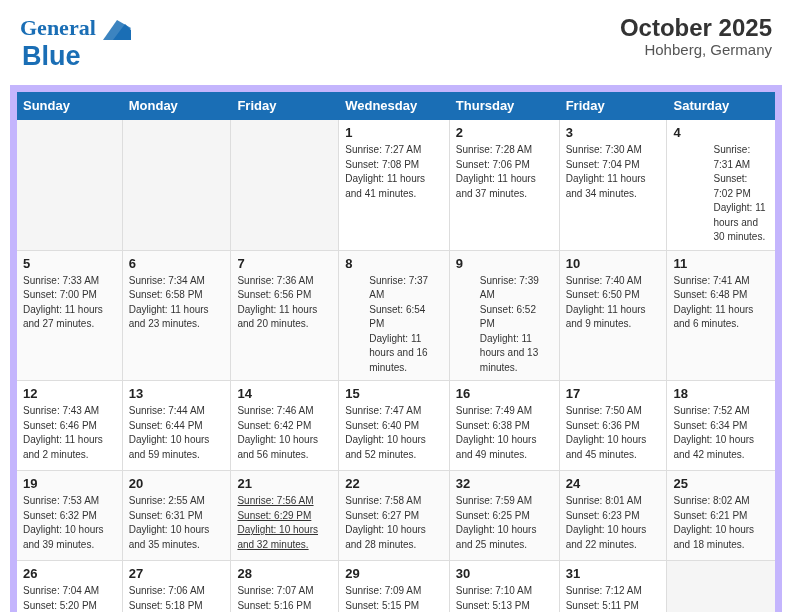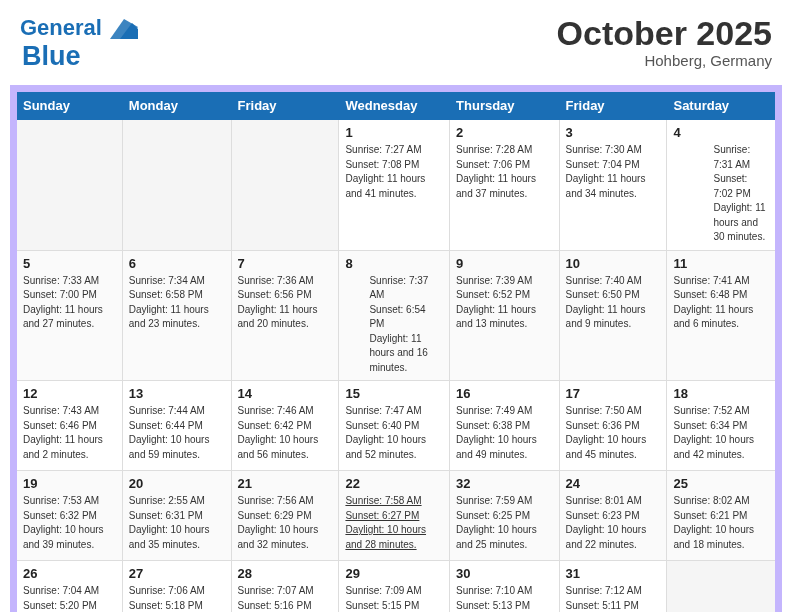--- a/index.html
+++ b/index.html
@@ -18,26 +18,27 @@
       padding: 5px 10px;
     }
     .logo {
       display: flex;
       flex-direction: column;
       align-items: flex-start;
     }
     .logo-row {
       display: flex;
       align-items: flex-end;
+      font-family: Liberation Serif, serif;
     }
     .title-block {
       text-align: right;
     }
     .month-title {
-      font-size: 34px;
+      font-size: 24px;
       font-weight: bold;
       color: #333;
       line-height: 1.1;
     }
     .location {
       font-size: 15px;
       color: #555;
     }
     .calendar {
       width: 100%;
@@ -170,21 +171,21 @@
 Daylight: 11 hours and 20 minutes.</div>
         </td>
         <td>
           <div class="day-num">8</div>
           <div class="day-info" style="white-space: pre-line; margin-left: 24px;">Sunrise: 7:37 AM
 Sunset: 6:54 PM
 Daylight: 11 hours and 16 minutes.</div>
         </td>
         <td>
           <div class="day-num">9</div>
-          <div class="day-info" style="white-space: pre-line;">Sunrise: 7:39 AM
+          <div class="day-info" style="white-space: pre-line; margin-left: 24px;">Sunrise: 7:39 AM
 Sunset: 6:52 PM
 Daylight: 11 hours and 13 minutes.</div>
         </td>
         <td>
           <div class="day-num">10</div>
           <div class="day-info" style="white-space: pre-line;">Sunrise: 7:40 AM
 Sunset: 6:50 PM
 Daylight: 11 hours and 9 minutes.</div>
         </td>
         <td>
@@ -246,27 +247,27 @@
 Daylight: 10 hours and 39 minutes.</div>
         </td>
         <td>
           <div class="day-num">20</div>
           <div class="day-info" style="white-space: pre-line;">Sunrise: 2:55 AM
 Sunset: 6:31 PM
 Daylight: 10 hours and 35 minutes.</div>
         </td>
         <td>
           <div class="day-num">21</div>
-          <div class="day-info" style="white-space: pre-line;">Sunrise: 7:56 AM
+          <div class="day-info" style="white-space: pre-line; text-decoration: underline;">Sunrise: 7:56 AM
 Sunset: 6:29 PM
 Daylight: 10 hours and 32 minutes.</div>
         </td>
         <td>
           <div class="day-num">22</div>
-          <div class="day-info" style="white-space: pre-line; text-decoration: underline;">Sunrise: 7:58 AM
+          <div class="day-info" style="white-space: pre-line;">Sunrise: 7:58 AM
 Sunset: 6:27 PM
 Daylight: 10 hours and 28 minutes.</div>
         </td>
         <td>
           <div class="day-num">32</div>
           <div class="day-info" style="white-space: pre-line;">Sunrise: 7:59 AM
 Sunset: 6:25 PM
 Daylight: 10 hours and 25 minutes.</div>
         </td>
         <td>

